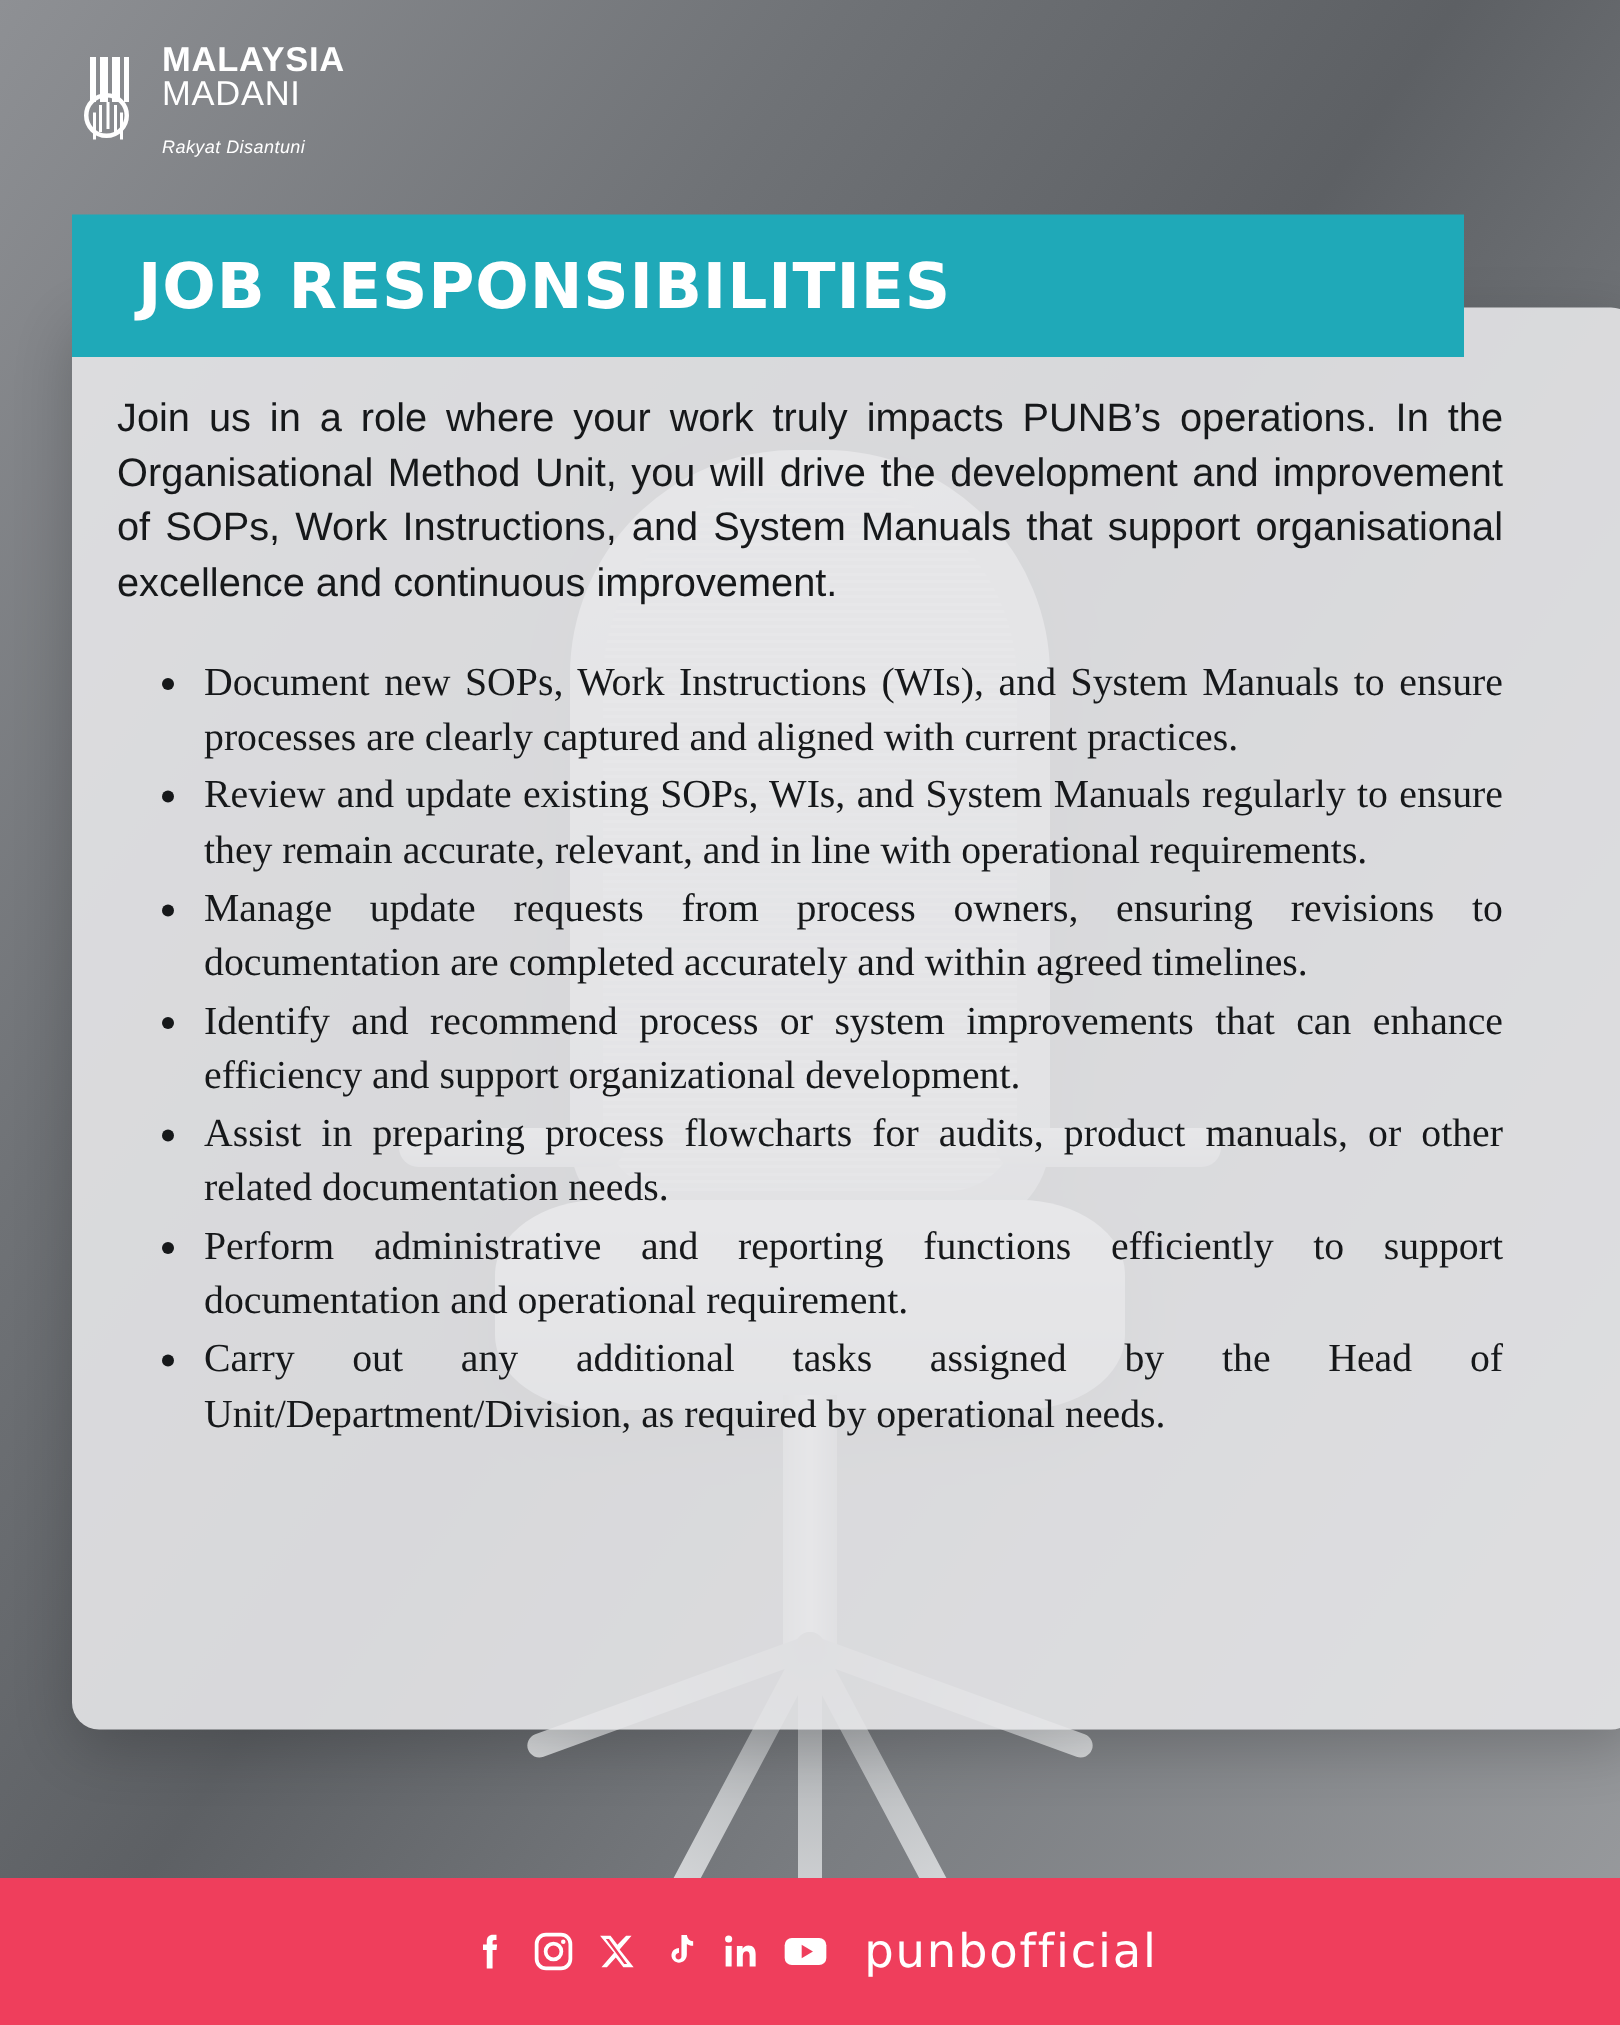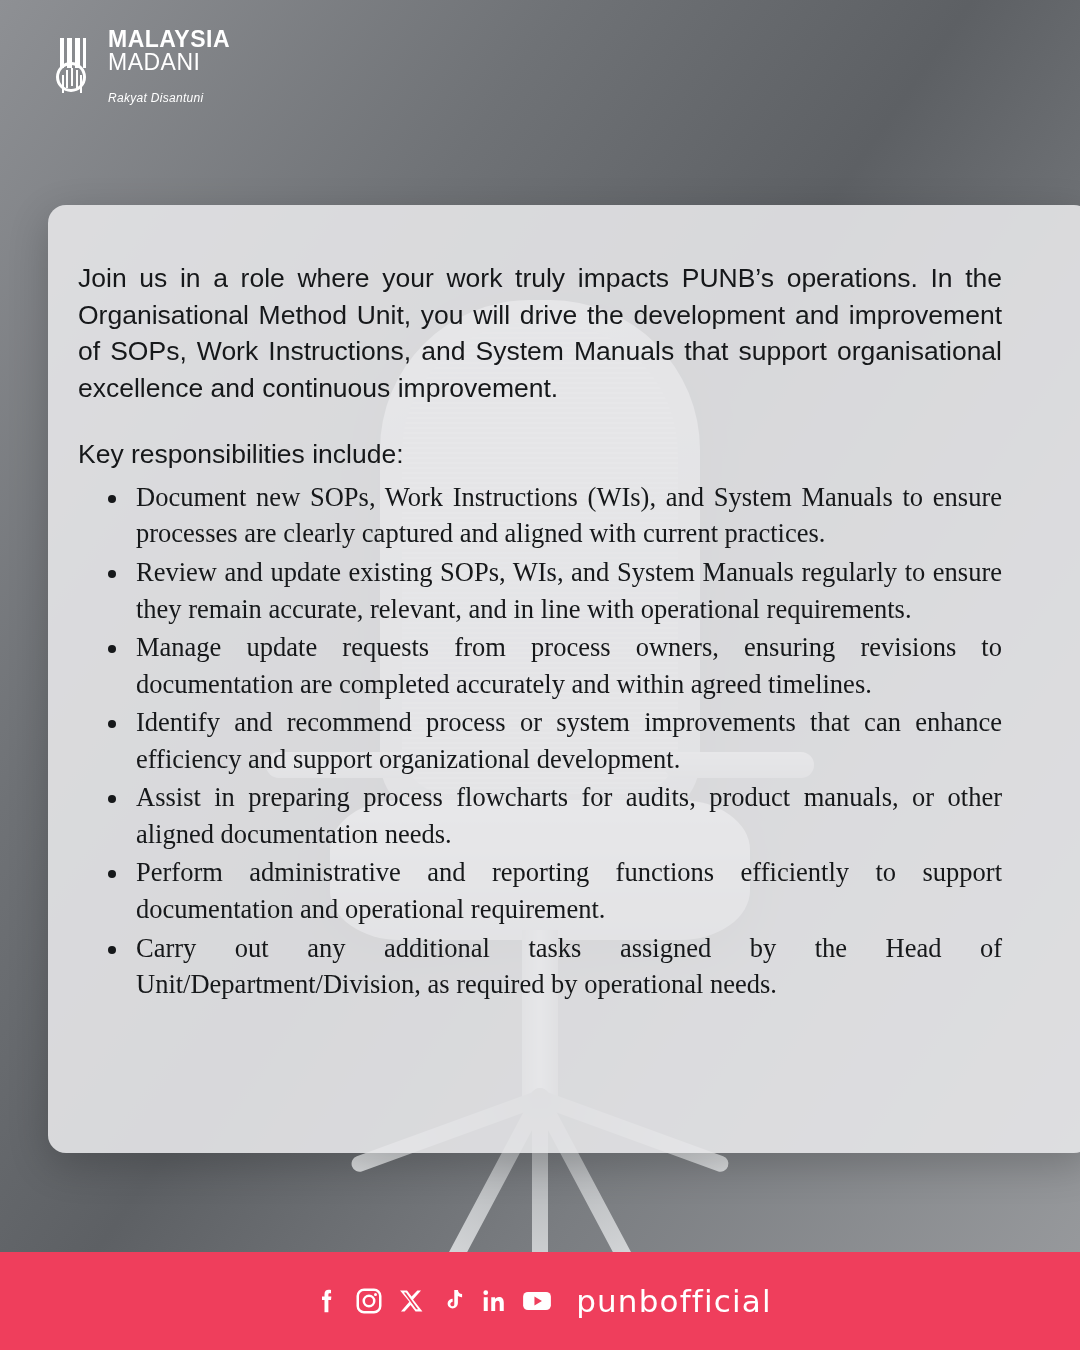--- a/index.html
+++ b/index.html
@@ -308,33 +308,35 @@
         <div class="w2">MADANI</div>
         <div class="w3">Rakyat Disantuni</div>
       </div>
     </div>
 
   </div>
 
   <div class="card">
     <div class="body">
       <p class="intro">Join us in a role where your work truly impacts PUNB’s operations. In the Organisational Method Unit, you will drive the development and improvement of SOPs, Work Instructions, and System Manuals that support organisational excellence and continuous improvement.</p>
-      <p class="keyline">Key responsibilities include:</p>
       <ul class="resp">
         <li>Document new SOPs, Work Instructions (WIs), and System Manuals to ensure processes are clearly captured and aligned with current practices.</li>
         <li>Review and update existing SOPs, WIs, and System Manuals regularly to ensure they remain accurate, relevant, and in line with operational requirements.</li>
         <li>Manage update requests from process owners, ensuring revisions to documentation are completed accurately and within agreed timelines.</li>
         <li>Identify and recommend process or system improvements that can enhance efficiency and support organizational development.</li>
-        <li>Assist in preparing process flowcharts for audits, product manuals, or other aligned documentation needs.</li>
+        <li>Assist in preparing process flowcharts for audits, product manuals, or other related documentation needs.</li>
         <li>Perform administrative and reporting functions efficiently to support documentation and operational requirement.</li>
         <li>Carry out any additional tasks assigned by the Head of Unit/Department/Division, as required by operational needs.</li>
       </ul>
     </div>
   </div>
 
+  <div class="title-band">
+    <h1>JOB RESPONSIBILITIES</h1>
+  </div>
 
   <div class="footer">
     <span class="ico">
       <svg width="30" height="30" viewBox="0 0 24 24" fill="#ffffff">
         <path d="M15.2 8.3h-2.1V6.9c0-.7.2-1.1 1.1-1.1h1V3.1c-.4-.05-1.1-.1-1.9-.1-2 0-3.3 1.2-3.3 3.5v1.8H8v2.9h2V21h3.1v-9.8h2.1l.3-2.9z"></path>
       </svg>
     </span>
     <span class="ico">
       <svg width="30" height="30" viewBox="0 0 24 24" fill="none" stroke="#ffffff" stroke-width="2">
         <rect x="3" y="3" width="18" height="18" rx="5"></rect>

